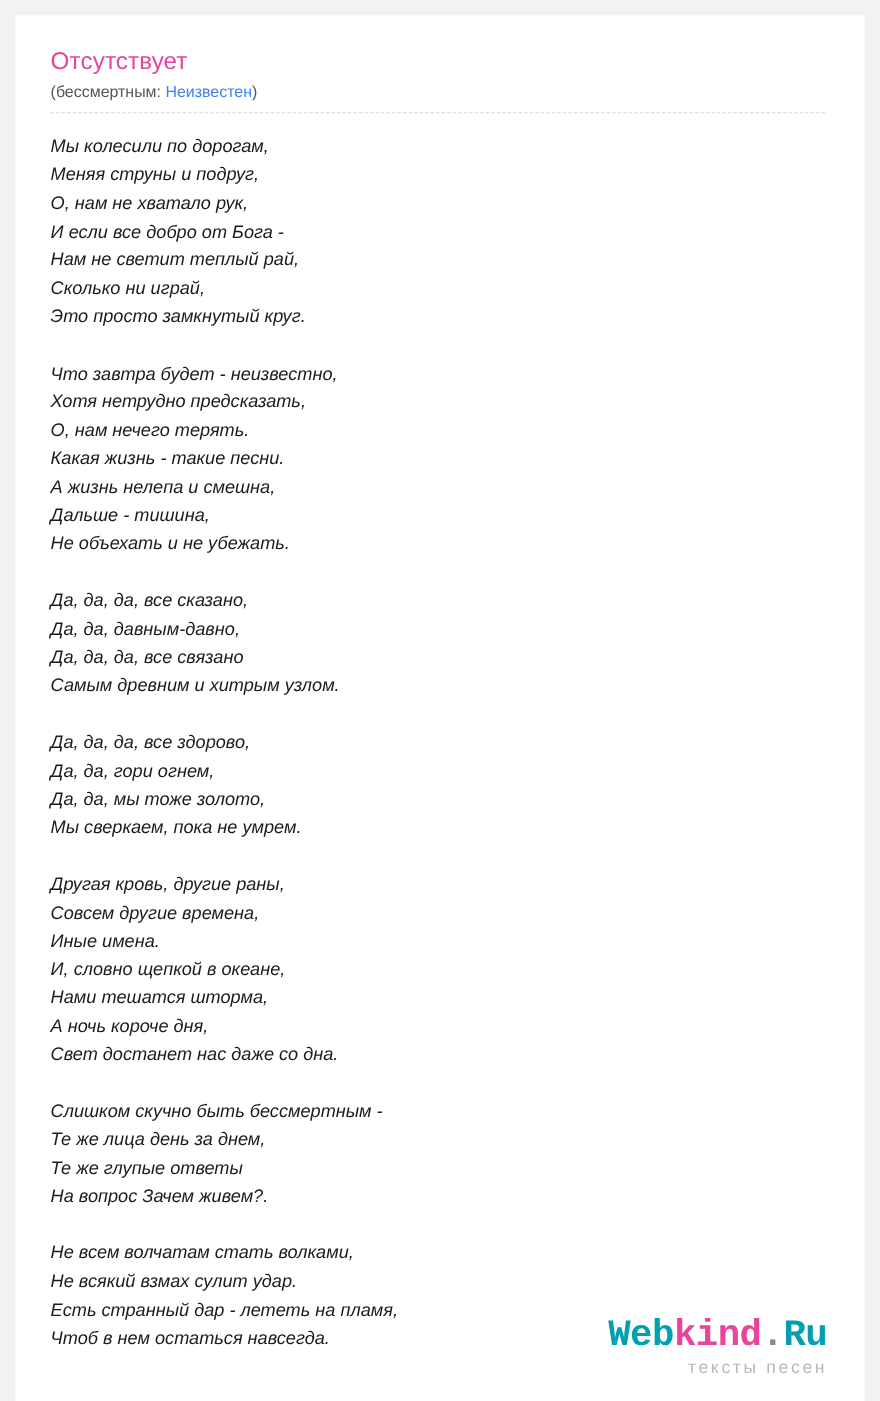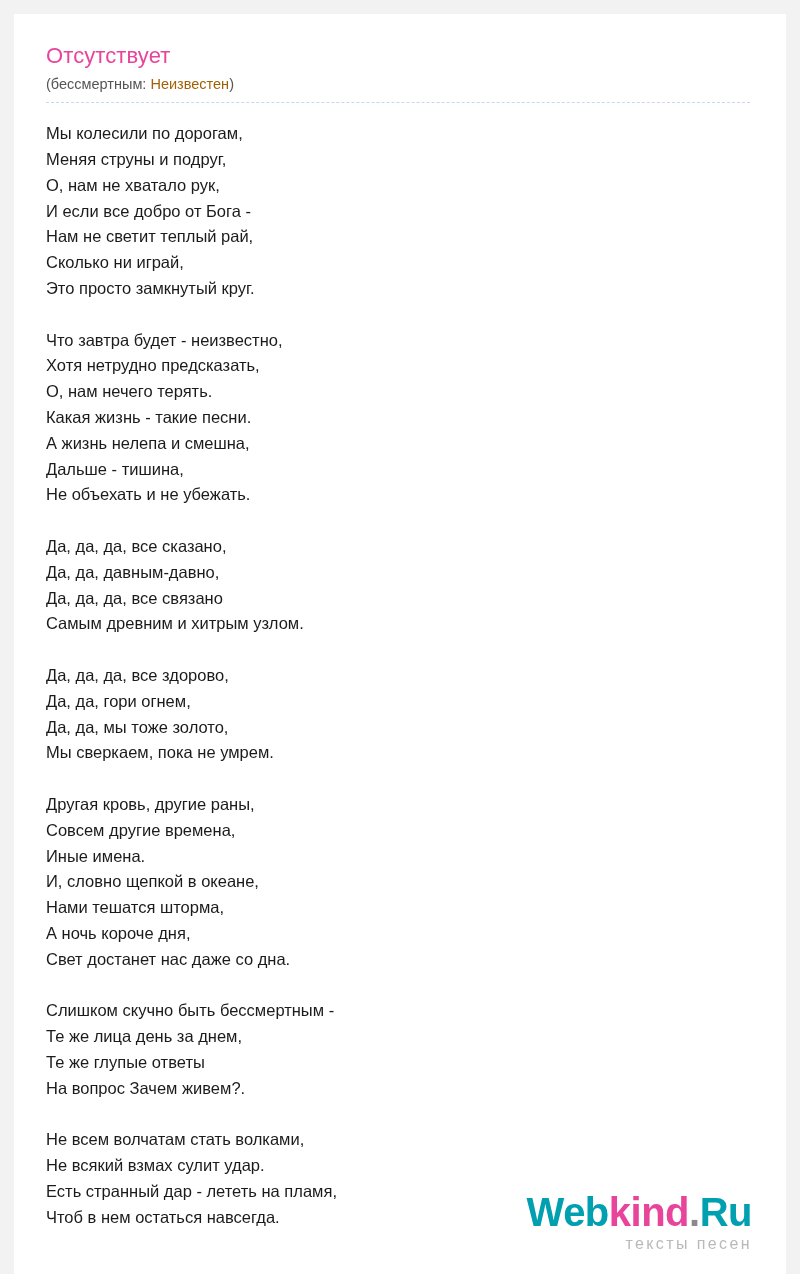--- a/index.html
+++ b/index.html
@@ -44,42 +44,43 @@
     letter-spacing: 0.1px;
   }
   .artist-line {
     font-size: 14.5px;
     color: #555555;
     padding-bottom: 10px;
     border-bottom: 1px dashed #c8d8e8;
     margin-bottom: 18px;
   }
   .artist-line a {
-    color: #a16207;
+    color: #3b82f6;
     text-decoration: none;
   }
   .lyrics {
     font-size: 16.5px;
     line-height: 25.8px;
     color: #1b1b1b;
     white-space: pre-wrap;
     font-family: "Liberation Sans", sans-serif;
+    font-style: italic;
   }
   .logo {
     position: absolute;
     right: 34px;
     bottom: 22px;
     text-align: right;
     line-height: 1;
   }
   .logo-main {
-    font-size: 40px;
+    font-size: 34px;
     font-weight: bold;
     letter-spacing: -0.5px;
-    font-family: Liberation Sans, sans-serif;
+    font-family: Liberation Mono, monospace;
   }
   .logo-web { color: #00a0b0; }
   .logo-kind { color: #e8449b; }
   .logo-dot { color: #8a8a8a; font-weight: bold; }
   .logo-ru { color: #00a0b0; }
   .logo-sub {
     margin-top: 4px;
     font-size: 16px;
     color: #b9b9b9;
     letter-spacing: 2.4px;

